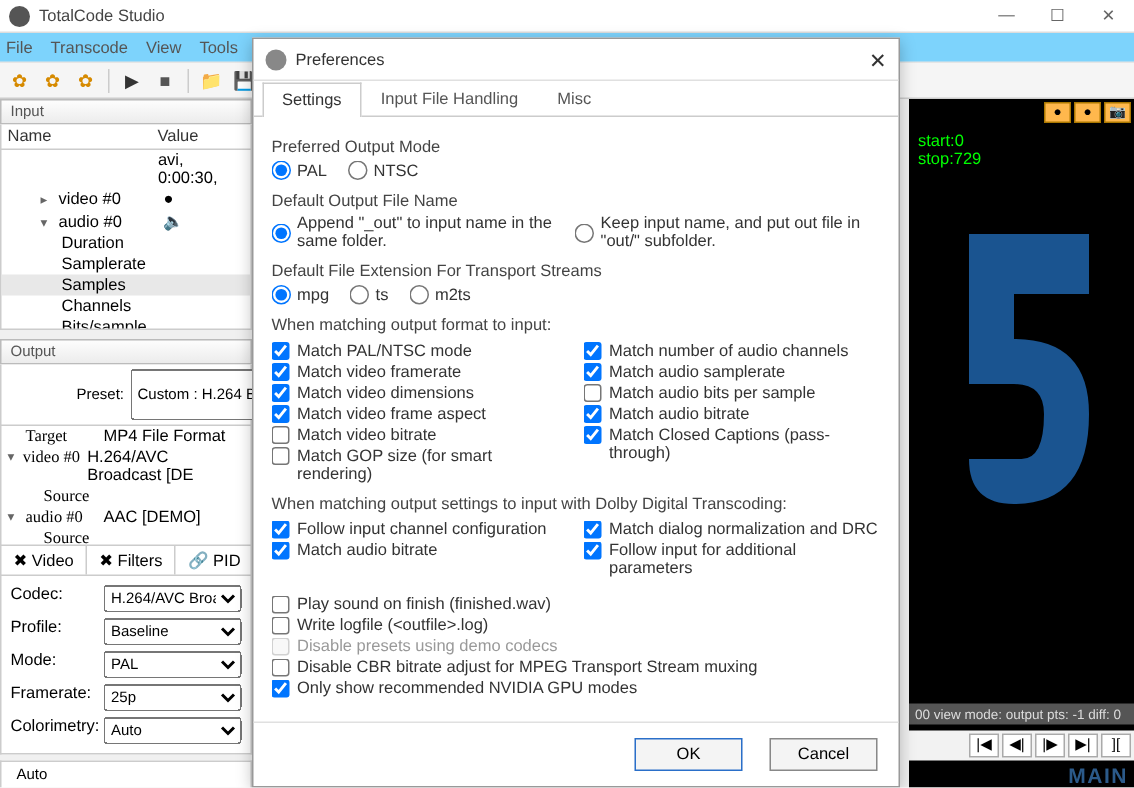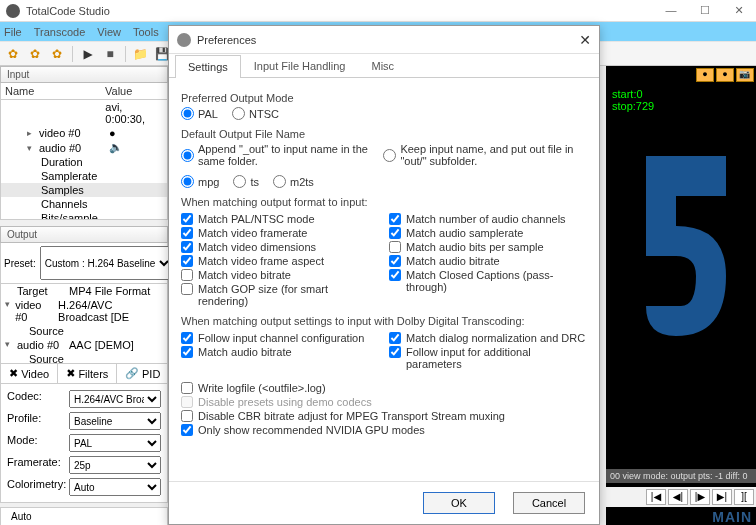--- a/index.html
+++ b/index.html
@@ -37,26 +37,26 @@
 .tree-row { display: flex; align-items: center; padding: 1px 4px; font-size: 10px; gap: 4px; }
 .tree-row.sel { background: #e8e8e8; }
 .tree-row .c1 { width: 100px; display: flex; align-items: center; gap: 2px; }
 .tree-row .indent1 { padding-left: 22px; }
 .tree-row .indent2 { padding-left: 36px; }
 .twisty { font-size: 9px; color: #666; width: 10px; }
 
 
 .output-panel { margin-top: 6px; }
 .preset-row { display: flex; align-items: center; padding: 3px; gap: 4px; border: 1px solid #ccc; border-top: none; background: #fff; }
-.preset-row label { font-size: 10px; }
+.preset-row label { font-size: 10px; margin-left: 47px; }
 .preset-row select { flex: 1; font-size: 10px; height: 34px; }
 .out-body { background: #fff; border: 1px solid #ccc; border-top: none; height: 80px; font-size: 10px; }
 .out-row { display: flex; padding: 1px 4px; gap: 2px; }
 .out-row .twisty { width: 10px; }
-.out-row .n { width: 50px; }
+.out-row .n { width: 50px; font-family: Liberation Serif, serif; }
 
 
 .tabs-row { display: flex; border: 1px solid #ccc; border-top: none; background: #fff; }
 .mini-tab { padding: 3px 8px; font-size: 10px; border-right: 1px solid #ccc; display: flex; gap: 3px; align-items: center; }
 .settings-grid { background: #fff; border: 1px solid #ccc; border-top: none; padding: 6px; display: grid; grid-template-columns: 56px 1fr; gap: 4px 6px; font-size: 10px; }
 .settings-grid select { width: 100%; height: 18px; font-size: 10px; }
 
 .auto-tab { display: inline-block; padding: 3px 10px; border: 1px solid #ccc; border-bottom: none; background: #fff; font-size: 10px; margin-top: 4px; }
 
 
@@ -296,20 +296,21 @@
       <label>
           <input type="radio" checked="" style="">
           <span>Append "_out" to input  name in the same folder.</span>
         </label>
       <label>
           <input type="radio" style="">
           <span>Keep input name, and put out file in "out/" subfolder.</span>
         </label>
     </div>
 
+    <div class="grp-label">Default File Extension For Transport Streams</div>
     <div class="radio-row">
       <label>
           <input type="radio" checked="" style="">
           <span>mpg</span>
         </label>
       <label>
           <input type="radio" style="">
           <span>ts</span>
         </label>
       <label>
@@ -388,20 +389,24 @@
             <span>Match dialog normalization and DRC</span>
           </label>
         <label class="chk">
             <input type="checkbox" checked="" style="">
             <span>Follow input for additional parameters</span>
           </label>
       </div>
     </div>
 
     <div style="height:8px"></div>
+    <label class="chk">
+        <input type="checkbox" style="">
+        <span>Play sound on finish (finished.wav)</span>
+      </label>
     <label class="chk">
         <input type="checkbox" style="">
         <span>Write logfile (&lt;outfile&gt;.log)</span>
       </label>
     <label class="chk disabled">
         <input type="checkbox" disabled="" style="">
         <span>Disable presets using demo codecs</span>
       </label>
     <label class="chk">
         <input type="checkbox" style="">

